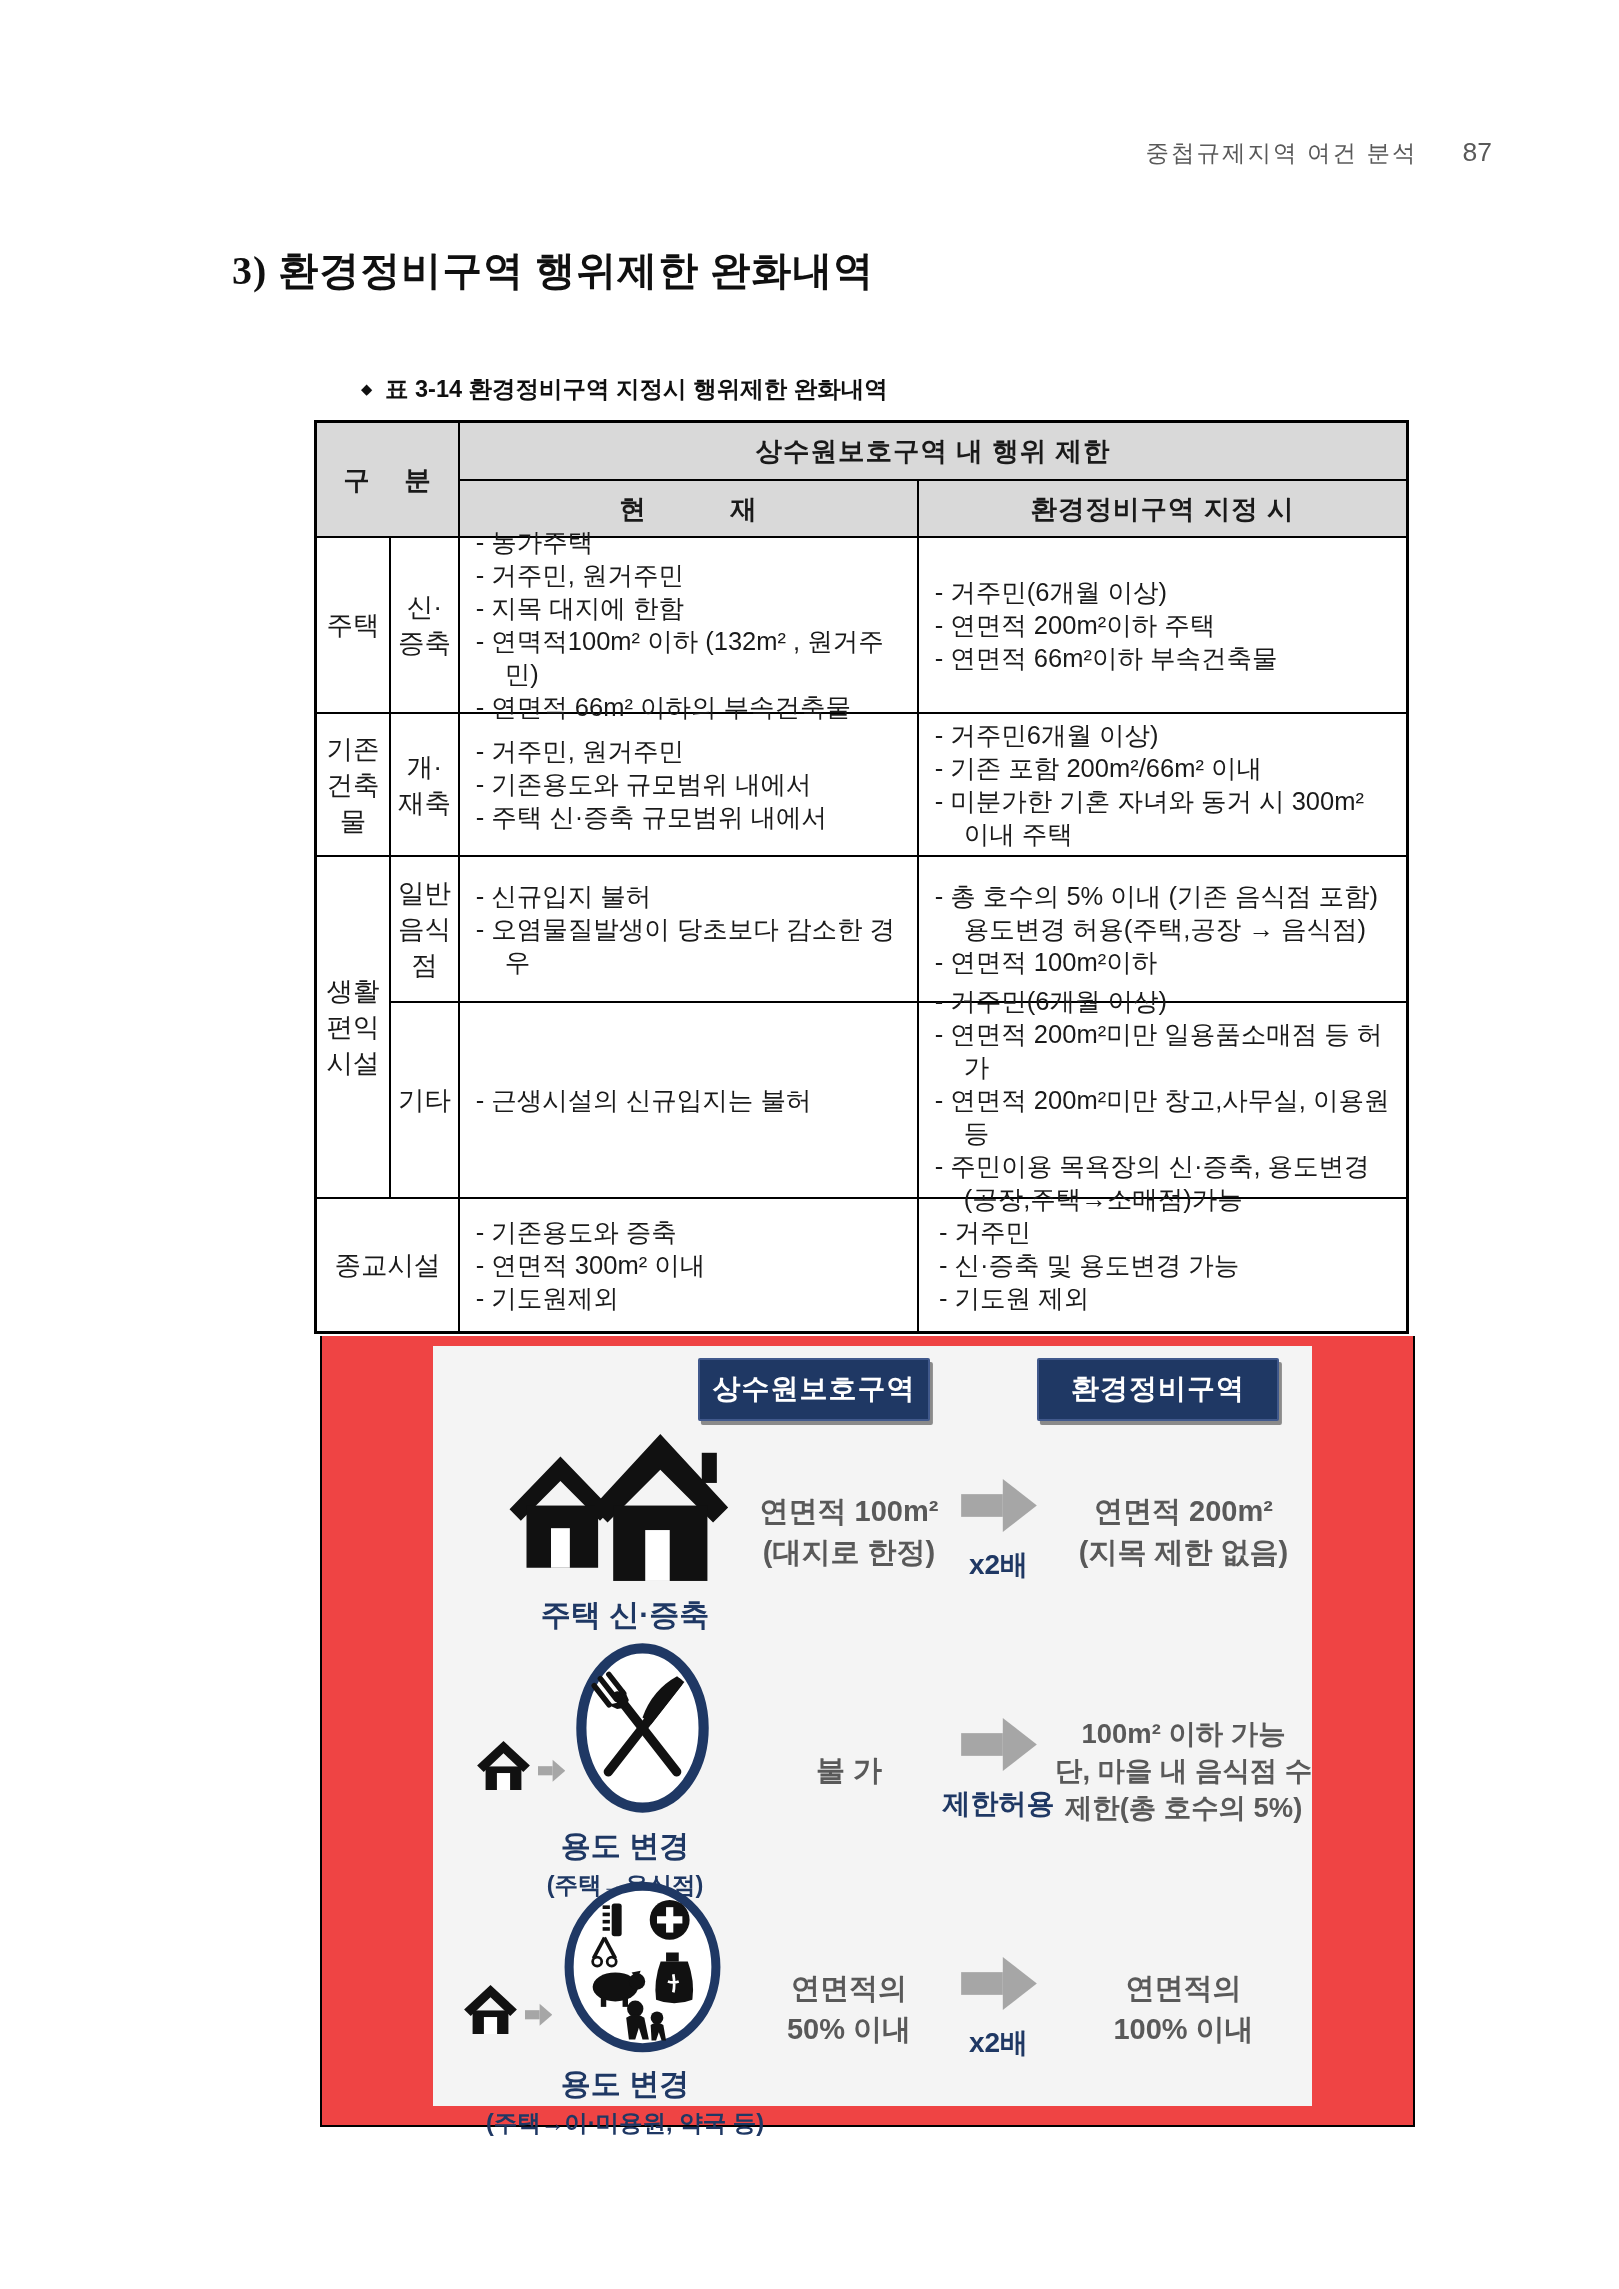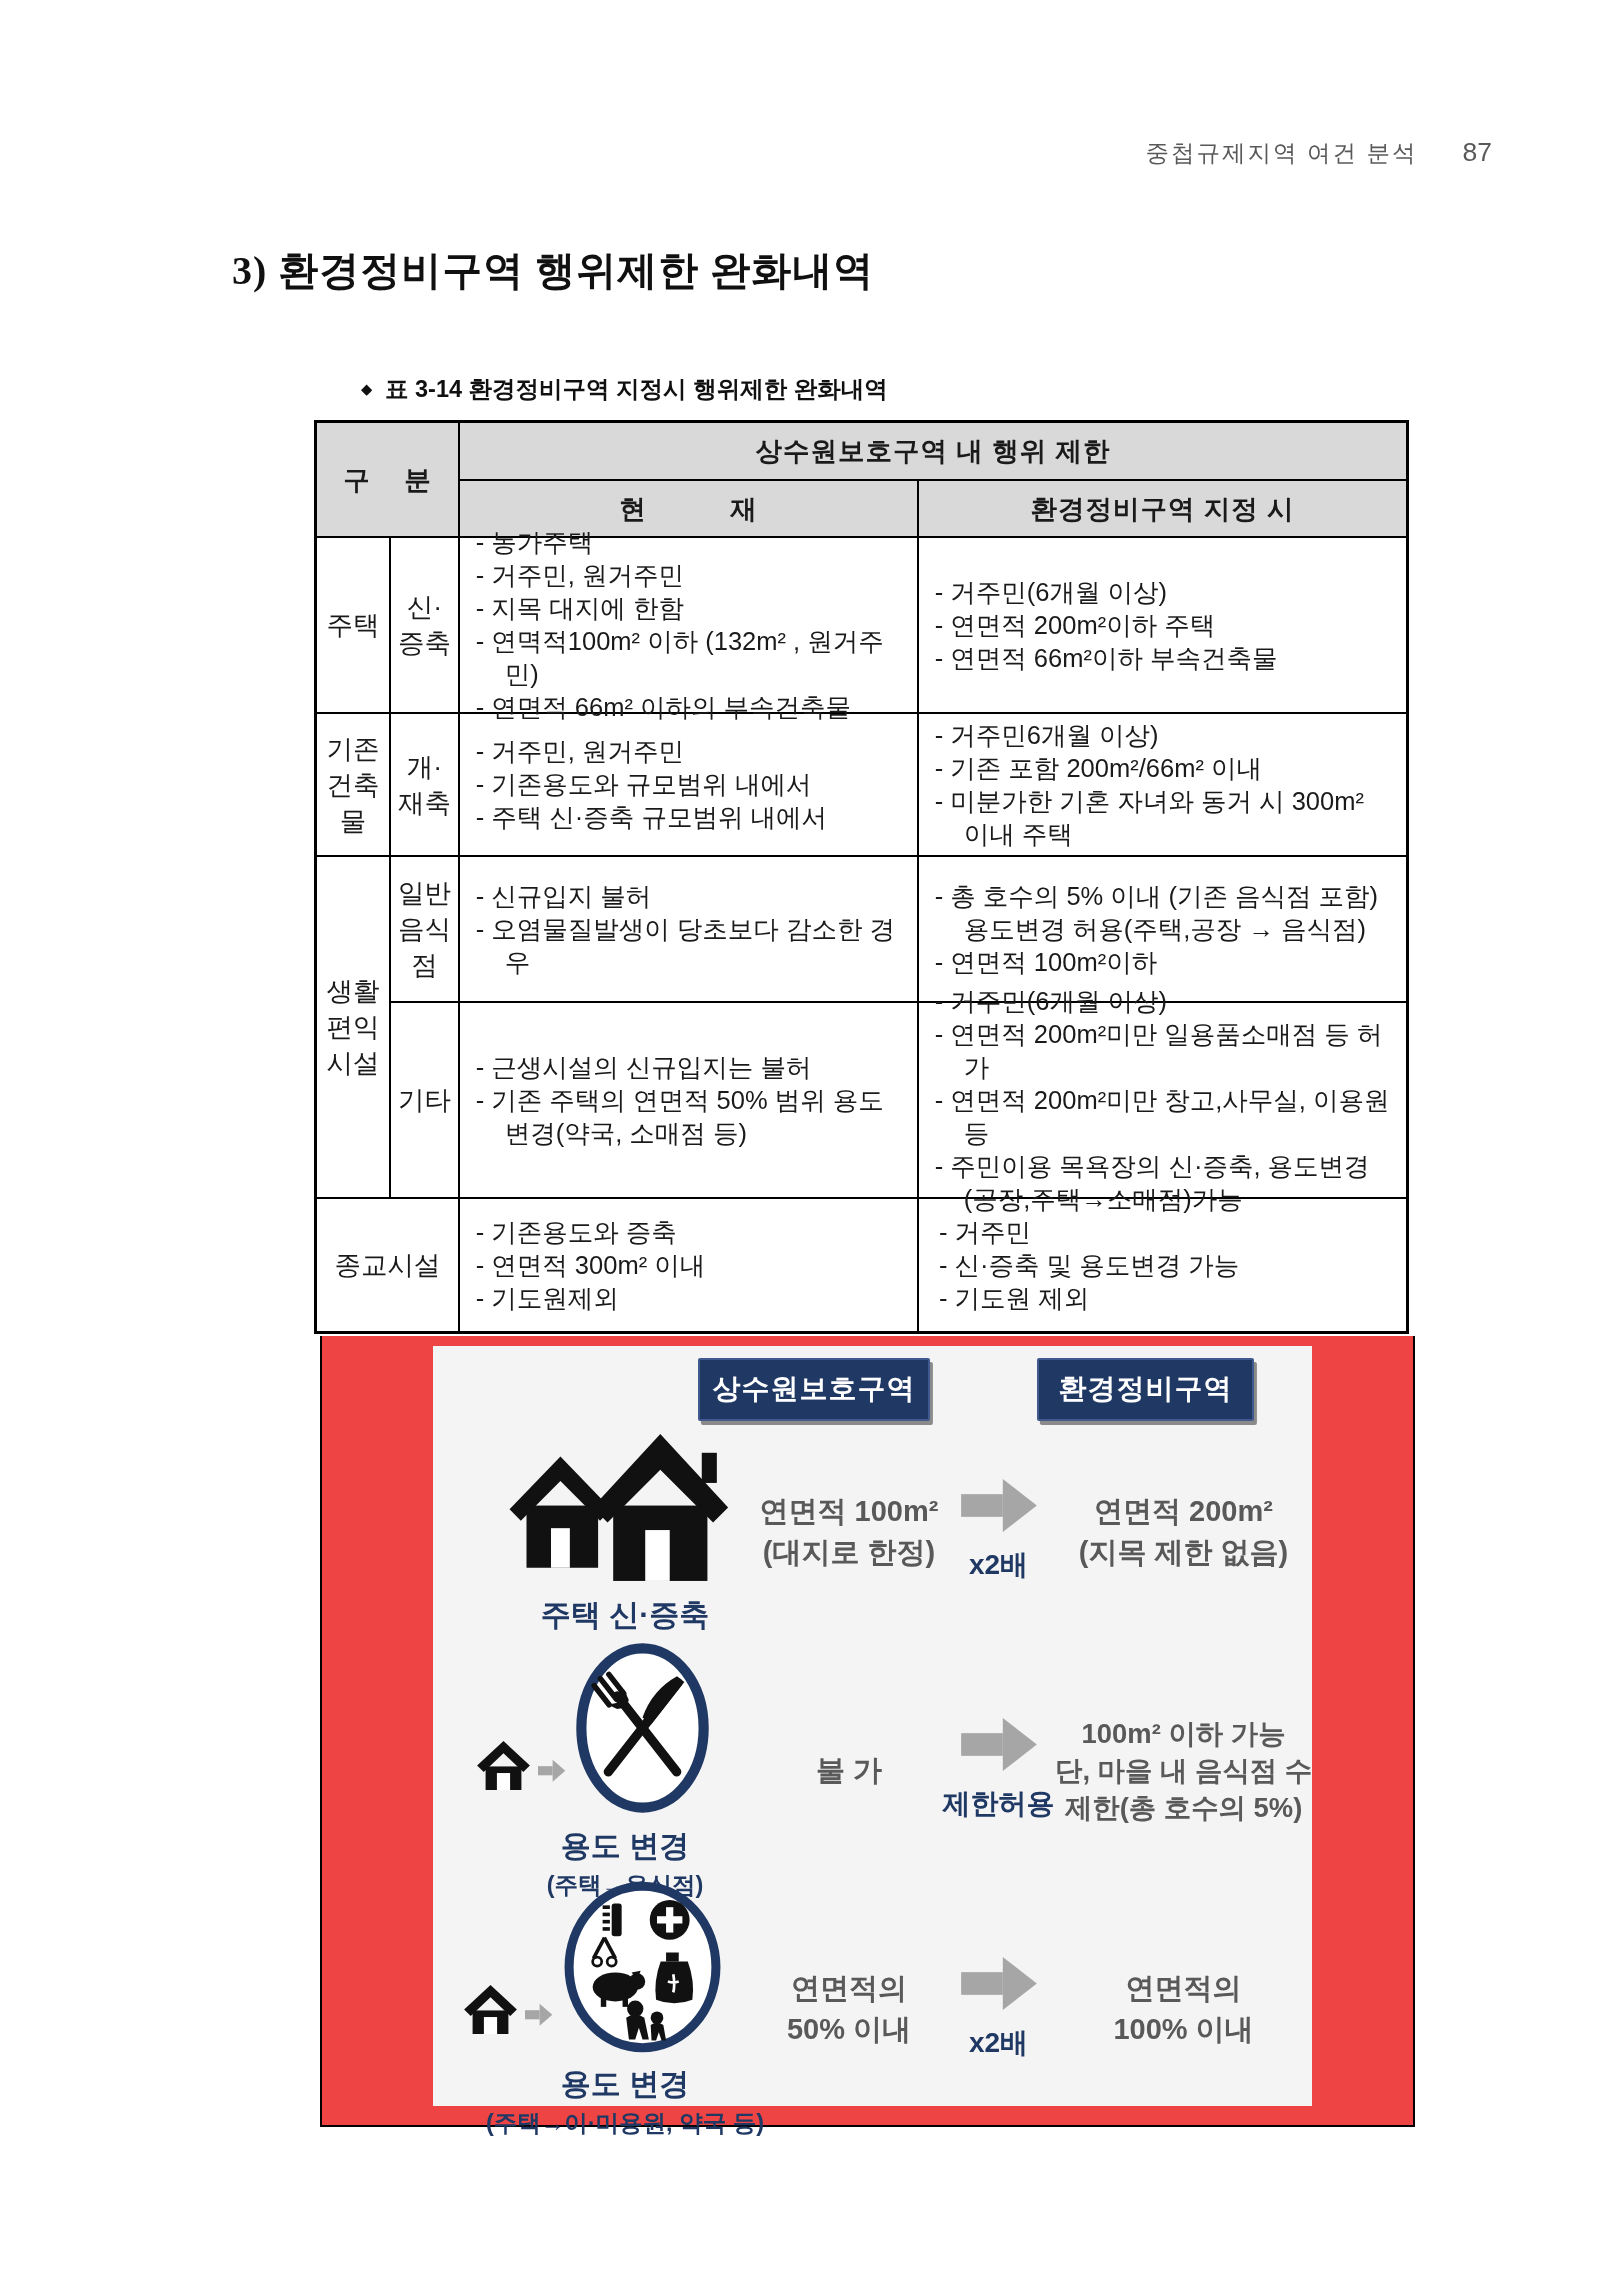--- a/index.html
+++ b/index.html
@@ -39,21 +39,21 @@
   
   .diagram{position:absolute;left:320px;top:1336px;width:1095px;height:791px;box-sizing:border-box;border:2px solid #000;border-top:none;background:#ef4444;}
   .panel{position:absolute;left:111px;top:9.8px;width:879px;height:760px;background:#F4F4F4;}
   .badge-row{position:relative;height:78px;}
   .badge{
     position:absolute;top:11.8px;height:63px;box-sizing:border-box;
     background:#1F3864;border:2.9px solid #41598c;box-shadow:2.9px 3.9px 0 #8a8a8a;border-radius:2px;
     color:#fff;font-weight:700;font-size:28px;display:flex;align-items:center;justify-content:center;letter-spacing:1px;
   }
   .badge.b1{left:265px;width:232px;}
-  .badge.b2{left:604px;width:217px;}
+  .badge.b2{left:604px;width:242px;}
   .drow{display:grid;grid-template-columns:323px 186px 113px 1fr;align-items:center;}
   .rA{height:216px;}.rB{height:240px;}.rC{height:225px;}
   .iconcell{display:flex;flex-direction:column;align-items:center;justify-content:center;}
   .icon-group{display:flex;align-items:flex-end;justify-content:center;gap:7.8px;}
   .dlabel{color:#1F3864;font-weight:700;font-size:30px;margin-top:5.9px;white-space:nowrap;}
   .dsub{color:#1F3864;font-weight:700;font-size:23.5px;margin-top:2px;white-space:nowrap;}
   .gtext{color:#595959;font-weight:600;font-size:29px;line-height:41px;text-align:center;white-space:nowrap;}
   .gtext.sm{font-size:27.4px;line-height:37px;}
   .arrowcell{display:flex;flex-direction:column;align-items:center;justify-content:center;}
   .alabel{color:#1F3864;font-weight:700;font-size:28px;margin-top:9.8px;white-space:nowrap;}
@@ -136,21 +136,20 @@
       <ul>
     <li>- 총 호수의 5% 이내 (기존 음식점 포함) 용도변경 허용(주택,공장 → 음식점)</li>
     <li>- 연면적 100m²이하</li>
   </ul>
     </div>
 
   <div class="c cat" style="grid-area:6/2/7/3;">기타</div>
   <div class="c content" style="grid-area:6/3/7/4;">
       <ul>
     <li>- 근생시설의 신규입지는 불허</li>
-    <li>- 기존 주택의 연면적 50% 범위 용도 변경(약국, 소매점 등)</li>
   </ul>
     </div>
   <div class="c content noR" style="grid-area:6/4/7/5;">
       <ul>
     <li>- 거주민(6개월 이상)</li>
     <li>- 연면적 200m²미만 일용품소매점 등 허가</li>
     <li>- 연면적 200m²미만 창고,사무실, 이용원 등</li>
     <li>- 주민이용 목욕장의 신·증축, 용도변경 (공장,주택→소매점)가능</li>
   </ul>
     </div>

